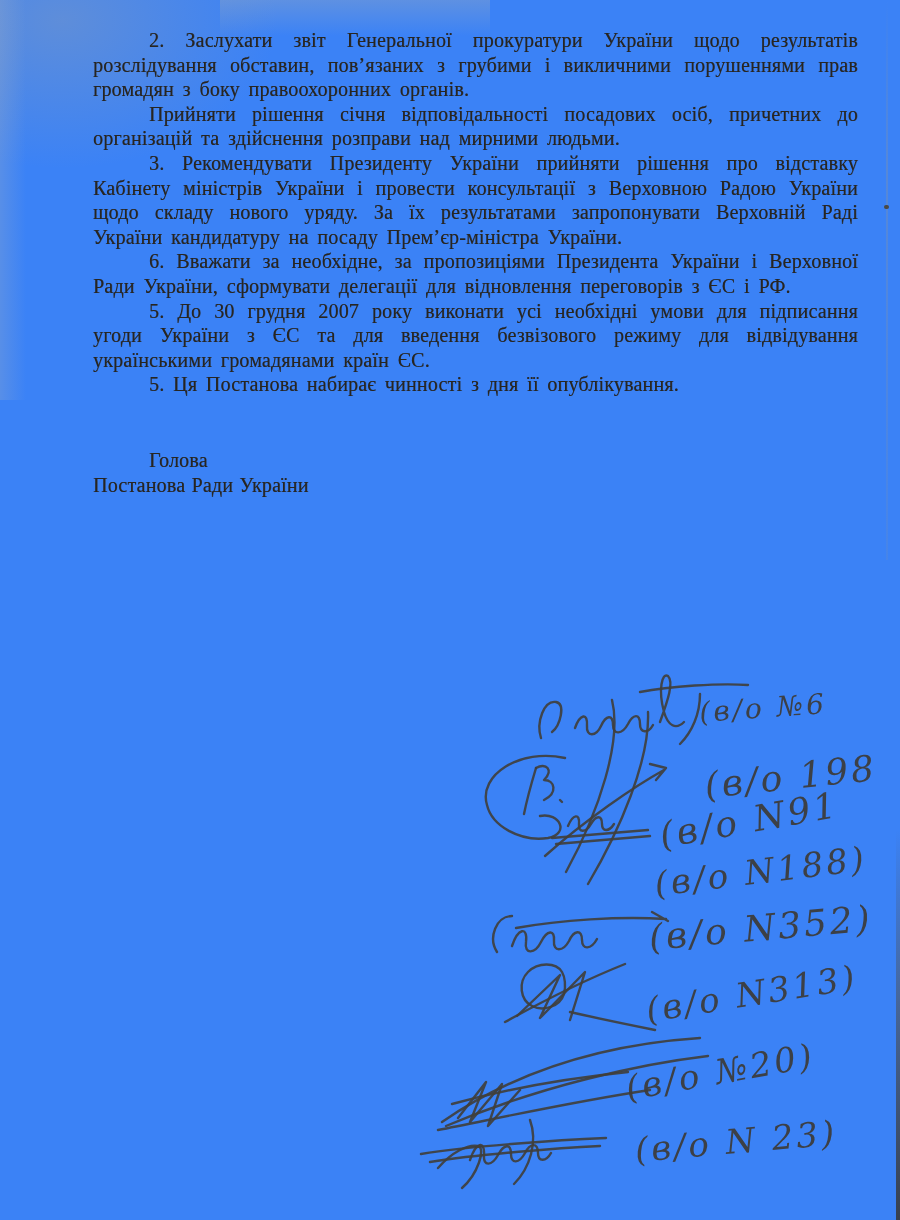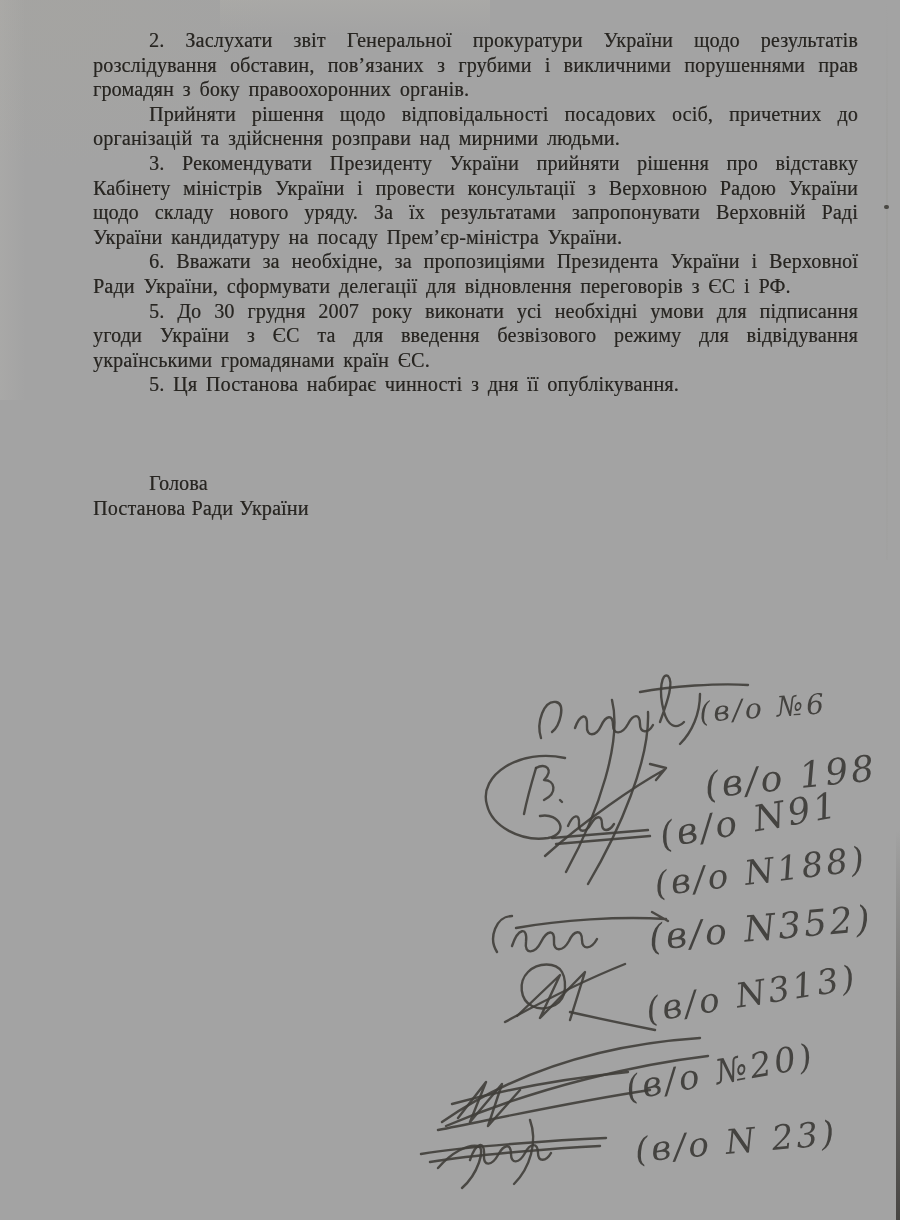--- a/index.html
+++ b/index.html
@@ -3,33 +3,33 @@
 <meta charset="utf-8">
 <style>
   html, body { margin:0; padding:0; }
   body {
     width:900px; height:1220px;
     background:#ffffff;
     font-family:"Liberation Serif","DejaVu Serif",serif;
   }
   .page {
     position:relative; width:900px; height:1220px;
-    background:#a3a3a3; overflow:hidden;
+    background:#3b82f6; overflow:hidden;
   }
   
   .doc-text {
     position:absolute; left:93px; top:28px; width:765px;
     color:#272521; font-size:20px; line-height:24.6px;
     text-align:justify; letter-spacing:0.2px; word-spacing:3.5px;
   }
   .doc-text p {
     margin:0; text-indent:56px;
     text-shadow:0.4px 0.4px 0.5px rgba(45,42,38,0.55);
   }
-  .sig-title { margin-top:74px; text-align:left; word-spacing:1px; }
+  .sig-title { margin-top:51px; text-align:left; word-spacing:1px; }
   .sig-title div { text-shadow:0.4px 0.4px 0.5px rgba(45,42,38,0.55); }
   .sig-title .line1 { padding-left:56px; }
   
   .corner-shade {
     position:absolute; left:0; top:0; width:280px; height:170px;
     background:radial-gradient(ellipse at 22% 12%, rgba(168,166,158,0.32), rgba(168,166,158,0) 70%);
   }
   .top-shade {
     position:absolute; left:220px; top:0; width:270px; height:36px;
     background:linear-gradient(rgba(185,183,175,0.28), rgba(185,183,175,0));
@@ -68,21 +68,21 @@
 
   <div class="corner-shade"></div>
   <div class="top-shade"></div>
   <div class="left-shade"></div>
   <div class="edge-line-top"></div>
   <div class="edge-dot"></div>
   <div class="edge-line-bottom"></div>
 
   <div class="doc-text">
     <p>2. Заслухати звіт Генеральної прокуратури України щодо результатів розслідування обставин, пов’язаних з грубими і викличними порушеннями прав громадян з боку правоохоронних органів.</p>
-    <p>Прийняти рішення щодо відповідальності посадових осіб, причетних до організацій та здійснення розправи над мирними людьми.</p>
+    <p>Прийняти рішення січня відповідальності посадових осіб, причетних до організацій та здійснення розправи над мирними людьми.</p>
     <p>3. Рекомендувати Президенту України прийняти рішення про відставку Кабінету міністрів України і провести консультації з Верховною Радою України щодо складу нового уряду. За їх результатами запропонувати Верховній Раді України кандидатуру на посаду Прем’єр-міністра України.</p>
     <p>6. Вважати за необхідне, за пропозиціями Президента України і Верховної Ради України, сформувати делегації для відновлення переговорів з ЄС і РФ.</p>
     <p>5. До 30 грудня 2007 року виконати усі необхідні умови для підписання угоди України з ЄС та для введення безвізового режиму для відвідування українськими громадянами країн ЄС.</p>
     <p>5. Ця Постанова набирає чинності з дня її опублікування.</p>
     <div class="sig-title">
       <div class="line1">Голова</div>
       <div class="line2">Постанова Ради України</div>
     </div>
   </div>
 

